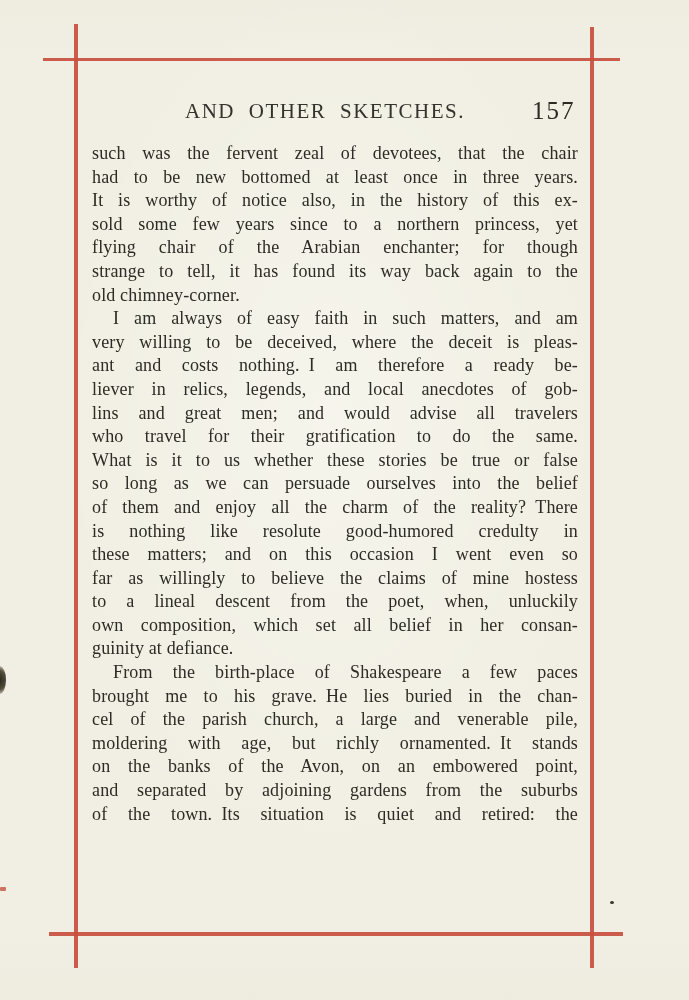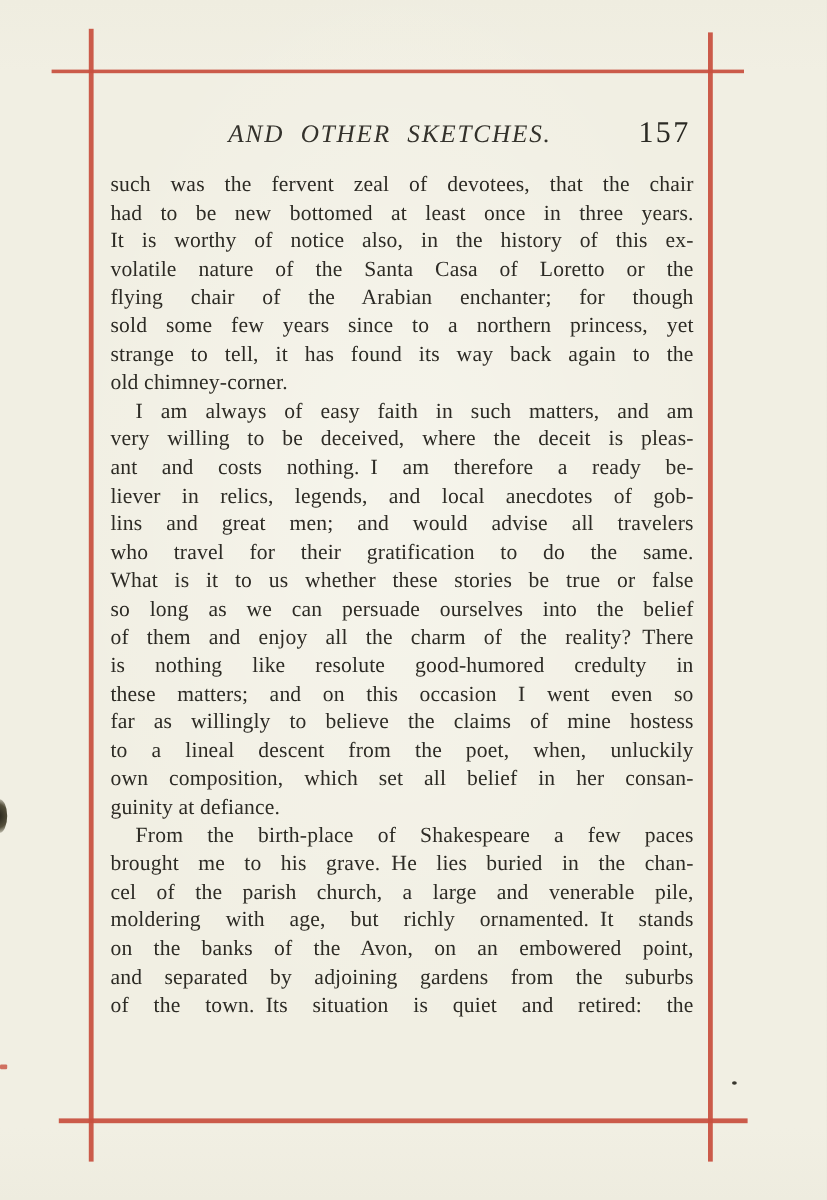--- a/index.html
+++ b/index.html
@@ -26,21 +26,20 @@
   #rule-top    { left: 43px;  top: 58px;  width: 577px; }
   #rule-bottom { left: 49px;  top: 932px; width: 574px; height: 4px; }
   #rule-left   { left: 74px;  top: 24px;  height: 944px; }
   #rule-right  { left: 590px; top: 27px;  height: 941px; }
 
   
   #running-header {
     position: absolute;
     left: 82px; top: 99px; width: 486px;
     text-align: center;
-    font-style: italic;
     font-size: 21px;
     letter-spacing: 1.5px;
     word-spacing: 7px;
     color: #34322c;
   }
   #page-number {
     position: absolute;
     left: 532px; top: 97px;
     font-size: 25px;
     letter-spacing: 2px;
@@ -101,23 +100,22 @@
 
   <div id="running-header">AND OTHER SKETCHES.</div>
 
   <div id="page-number">157</div>
 
   <div id="body-text">
       <div class="paragraph">
         <div class="line">such was the fervent zeal of devotees, that the chair</div>
         <div class="line">had to be new bottomed at least once in three years.</div>
         <div class="line">It is worthy of notice also, in the history of this ex-</div>
-        <div class="line">volatile nature of the Santa Casa of Loretto or the</div>
+        <div class="line">sold some few years since to a northern princess, yet</div>
         <div class="line">flying chair of the Arabian enchanter; for though</div>
-        <div class="line">sold some few years since to a northern princess, yet</div>
         <div class="line">strange to tell, it has found its way back again to the</div>
         <div class="line para-end">old chimney-corner.</div>
       </div>
       <div class="paragraph">
         <div class="line indent">I am always of easy faith in such matters, and am</div>
         <div class="line">very willing to be deceived, where the deceit is pleas-</div>
         <div class="line">ant and costs nothing. I am therefore a ready be-</div>
         <div class="line">liever in relics, legends, and local anecdotes of gob-</div>
         <div class="line">lins and great men; and would advise all travelers</div>
         <div class="line">who travel for their gratification to do the same.</div>

